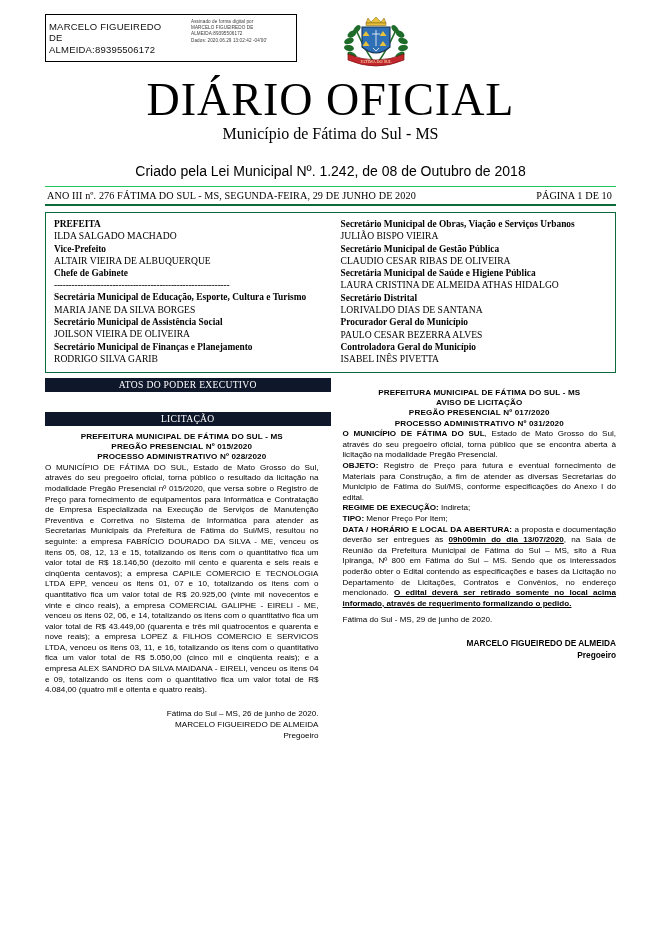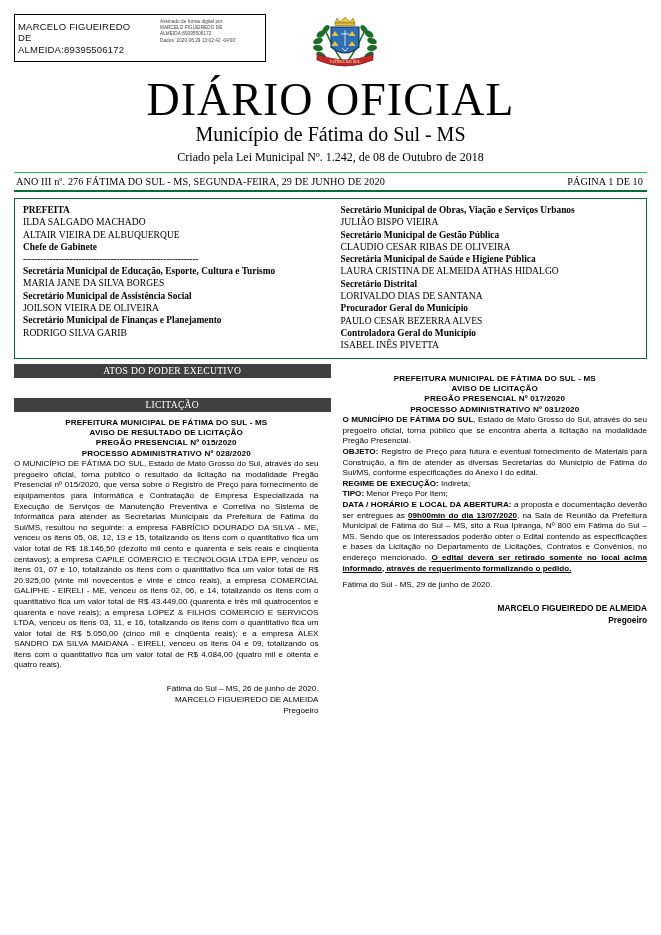--- a/index.html
+++ b/index.html
@@ -1,57 +1,57 @@
 <!DOCTYPE html>
 <html><head>
 <meta charset="utf-8">
 <style>
   html,body{margin:0;padding:0;background:#ffffff;}
   body{width:661px;height:935px;font-family:"Liberation Serif",serif;color:#000;overflow:hidden;}
-  .page{position:relative;width:661px;height:935px;box-sizing:border-box;padding:0 14px;}
+  .page{position:relative;width:661px;height:935px;box-sizing:border-box;padding:0 45px;}
 
   
   .sig-row{position:relative;height:72px;}
   .sig-box{position:absolute;left:0;top:14px;width:252px;height:48px;border:1px solid #000;
            box-sizing:border-box;display:flex;align-items:stretch;}
   .sig-name{flex:0 0 135px;display:flex;align-items:center;padding:0 3px;
             font-family:"Liberation Sans",sans-serif;font-size:9.5px;line-height:11.5px;
             letter-spacing:.2px;color:#111;word-break:break-word;}
   .sig-meta{flex:1;padding:4px 3px 0 4px;font-family:"Liberation Sans",sans-serif;
             font-size:4.6px;line-height:6.2px;color:#3a3a3a;letter-spacing:.1px;}
   .sig-meta div{white-space:nowrap;}
 
   
   .crest{position:absolute;left:295px;top:14px;width:72px;height:62px;}
 
   
   .masthead{text-align:center;margin-top:4px;}
   .doTitle{font-family:"Liberation Serif",serif;font-size:46px;line-height:48px;
            letter-spacing:1px;font-weight:400;}
-  .doSub{font-family:"Liberation Serif",serif;font-size:20px;line-height:24px;margin-top:-2px;text-align:center;}
-  .doLaw{font-family:Liberation Serif, serif;font-size:12px;line-height:15px;margin-top:4px;}
+  .doSub{font-family:"Liberation Serif",serif;font-size:16px;line-height:24px;margin-top:-2px;text-align:center;}
+  .doLaw{font-family:Liberation Sans, sans-serif;font-size:14px;line-height:15px;margin-top:18px;}
 
   
   .edbar{margin-top:7px;border-top:1px solid #22c55e;border-bottom:2.5px solid #0b6b3a;
          padding:3px 2px 3px 2px;display:flex;justify-content:space-between;align-items:baseline;
          font-family:"Liberation Serif",serif;font-size:10.2px;}
   .edbar .left{letter-spacing:.1px;}
   .edbar .right{letter-spacing:.1px;padding-right:2px;}
 
   
   .officials{margin-top:6px;border:1.6px solid #0b6b3a;display:flex;padding:5px 0 6px 0;}
   .ocol{width:50%;box-sizing:border-box;padding:0 8px;}
   .ocol.right{padding-left:10px;}
   .role{font-family:"Liberation Serif",serif;font-size:9.4px;line-height:12.3px;font-weight:bold;}
   .person{font-family:"Liberation Serif",serif;font-size:9.6px;line-height:12.3px;}
   .dashline{font-family:"Liberation Serif",serif;font-size:9.4px;line-height:12px;
             letter-spacing:-.2px;overflow:hidden;white-space:nowrap;}
 
   
-  .banner{background:#404040;color:#fff;text-align:center;font-family:"Liberation Serif",serif;
+  .banner{background:#0f172a;color:#fff;text-align:center;font-family:"Liberation Serif",serif;
           font-size:9.6px;line-height:12px;padding:1px 0;letter-spacing:.3px;}
   .banner-exec{width:50%;margin-top:5px;}
   .banner-lic{width:50%;margin-top:20px;}
 
   
   .body-cols{display:flex;margin-top:6px;}
   .col{width:50%;box-sizing:border-box;}
   .col.left{padding-right:12px;}
   .col.right{padding-left:12px;}
 
@@ -145,20 +145,21 @@
 
   <div class="edbar">
     <div class="left">ANO III nº. 276     FÁTIMA DO SUL - MS, SEGUNDA-FEIRA,  29 DE JUNHO DE 2020</div>
     <div class="right">PÁGINA 1 DE 10</div>
   </div>
 
   <div class="officials">
     <div class="ocol left">
       <div class="role">PREFEITA</div>
       <div class="person">ILDA SALGADO MACHADO</div>
+      <div class="role">Vice-Prefeito</div>
       <div class="person">ALTAIR VIEIRA DE ALBUQUERQUE</div>
       <div class="role">Chefe de Gabinete</div>
       <div class="dashline">------------------------------------------------------------</div>
       <div class="role">Secretária Municipal de Educação, Esporte, Cultura e Turismo</div>
       <div class="person">MARIA JANE DA SILVA BORGES</div>
       <div class="role">Secretário Municipal de Assistência Social</div>
       <div class="person">JOILSON VIEIRA DE OLIVEIRA</div>
       <div class="role">Secretário Municipal de Finanças e Planejamento</div>
       <div class="person">RODRIGO SILVA GARIB</div>
     </div>
@@ -179,21 +180,20 @@
   </div>
 
   <div class="banner banner-exec">ATOS DO PODER EXECUTIVO</div>
   <div class="banner banner-lic">LICITAÇÃO</div>
 
   <div class="body-cols">
 
     <div class="col left">
       <div class="art-head">
         <div>PREFEITURA MUNICIPAL DE FÁTIMA DO SUL - MS</div>
-        <div>AVISO DE RESULTADO DE LICITAÇÃO</div>
         <div>PREGÃO PRESENCIAL Nº 015/2020</div>
         <div>PROCESSO ADMINISTRATIVO Nº 028/2020</div>
       </div>
       <p class="body gap">O MUNICÍPIO DE FÁTIMA DO SUL, Estado de Mato Grosso do Sul, através do seu pregoeiro oficial, torna público o resultado da licitação na modalidade Pregão Presencial nº 015/2020, que versa sobre o Registro de Preço para fornecimento de equipamentos para Informática e Contratação de Empresa Especializada na Execução de Serviços de Manutenção Preventiva e Corretiva no Sistema de Informática para atender as Secretarias Municipais da Prefeitura de Fátima do Sul/MS, resultou no seguinte: a empresa FABRÍCIO DOURADO DA SILVA - ME, venceu os itens 05, 08, 12, 13 e 15, totalizando os itens com o quantitativo fica um valor total de R$ 18.146,50 (dezoito mil cento e quarenta e seis reais e cinqüenta centavos); a empresa CAPILE COMERCIO E TECNOLOGIA LTDA EPP, venceu os itens 01, 07 e 10, totalizando os itens com o quantitativo fica um valor total de R$ 20.925,00 (vinte mil novecentos e vinte e cinco reais), a empresa COMERCIAL GALIPHE - EIRELI - ME, venceu os itens 02, 06, e 14, totalizando os itens com o quantitativo fica um valor total de R$ 43.449,00 (quarenta e três mil quatrocentos e quarenta e nove reais); a empresa LOPEZ &amp; FILHOS COMERCIO E SERVICOS LTDA, venceu os itens 03, 11, e 16, totalizando os itens com o quantitativo fica um valor total de R$ 5.050,00 (cinco mil e cinqüenta reais); e a empresa ALEX SANDRO DA SILVA MAIDANA - EIRELI, venceu os itens 04 e 09, totalizando os itens com o quantitativo fica um valor total de R$ 4.084,00 (quatro mil e oitenta e quatro reais).</p>
       <div class="sign-block">
         <div>Fátima do Sul – MS, 26 de junho de 2020.</div>
         <div>MARCELO FIGUEIREDO DE ALMEIDA</div>
         <div>Pregoeiro</div>
       </div>
     </div>

